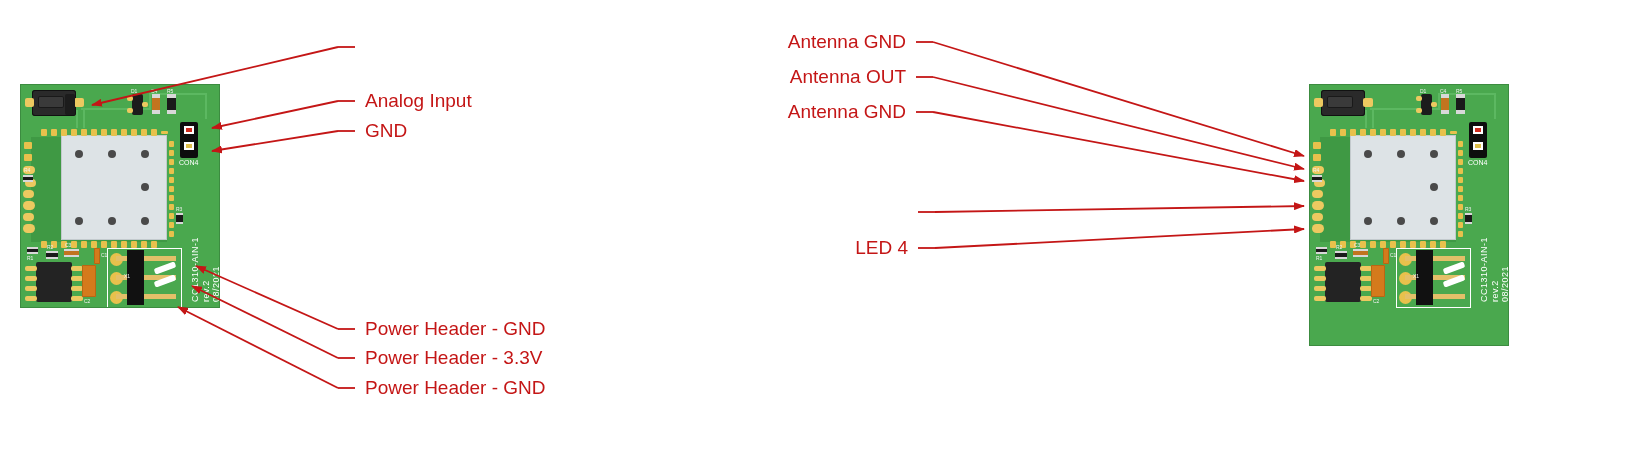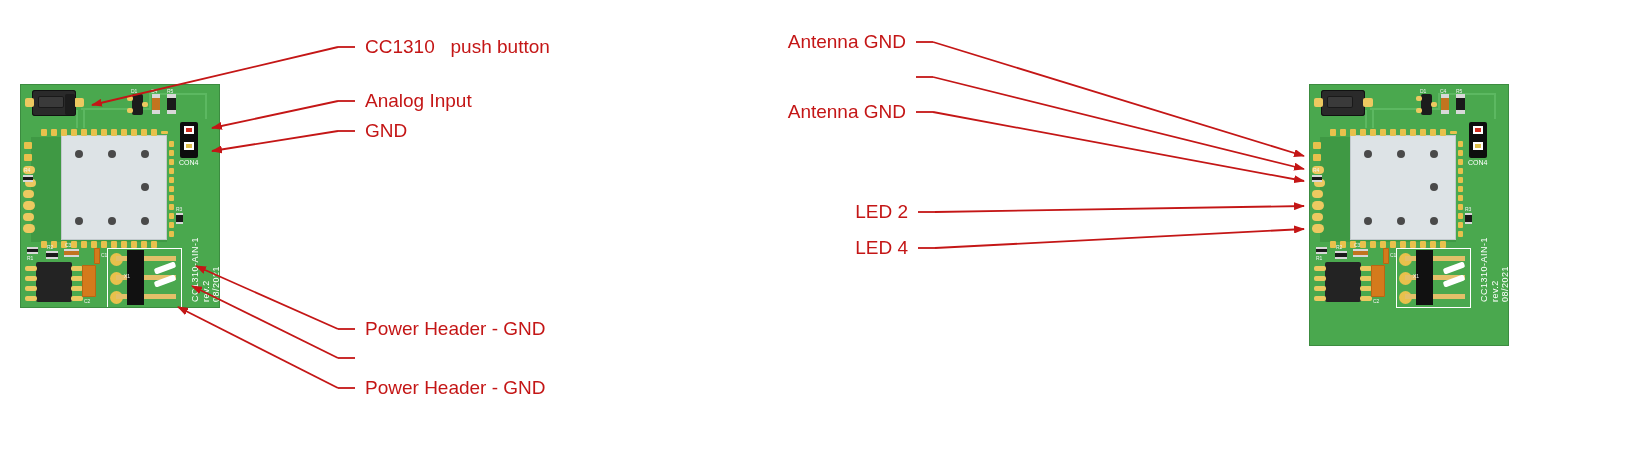--- a/index.html
+++ b/index.html
@@ -434,24 +434,24 @@
       <line x1="918" y1="212" x2="935" y2="212" stroke="#c41616" stroke-width="1.8"></line>
       <line x1="935" y1="212" x2="1304" y2="206" stroke="#c41616" stroke-width="1.8" marker-end="url(#ah)"></line>
     </g>
 
     <g>
       <line x1="918" y1="248" x2="935" y2="248" stroke="#c41616" stroke-width="1.8"></line>
       <line x1="935" y1="248" x2="1304" y2="229" stroke="#c41616" stroke-width="1.8" marker-end="url(#ah)"></line>
     </g>
   </svg>
 
-  <div class="lbl" style="left:365px;top:36px;">CC1310   push button</div>
   <div class="lbl" style="left:365px;top:90px;">Analog Input</div>
   <div class="lbl" style="left:365px;top:120px;">GND</div>
   <div class="lbl" style="left:365px;top:318px;">Power Header - GND</div>
+  <div class="lbl" style="left:365px;top:347px;">Power Header - 3.3V</div>
   <div class="lbl" style="left:365px;top:377px;">Power Header - GND</div>
 
   <div class="lbl right" style="left:686px;top:31px;width:220px;">Antenna GND</div>
+  <div class="lbl right" style="left:686px;top:66px;width:220px;">Antenna OUT</div>
   <div class="lbl right" style="left:686px;top:101px;width:220px;">Antenna GND</div>
-  <div class="lbl right" style="left:708px;top:201px;width:200px;">LED 2</div>
   <div class="lbl right" style="left:708px;top:237px;width:200px;">LED 4</div>
 
 </div>
 
 </body></html>

